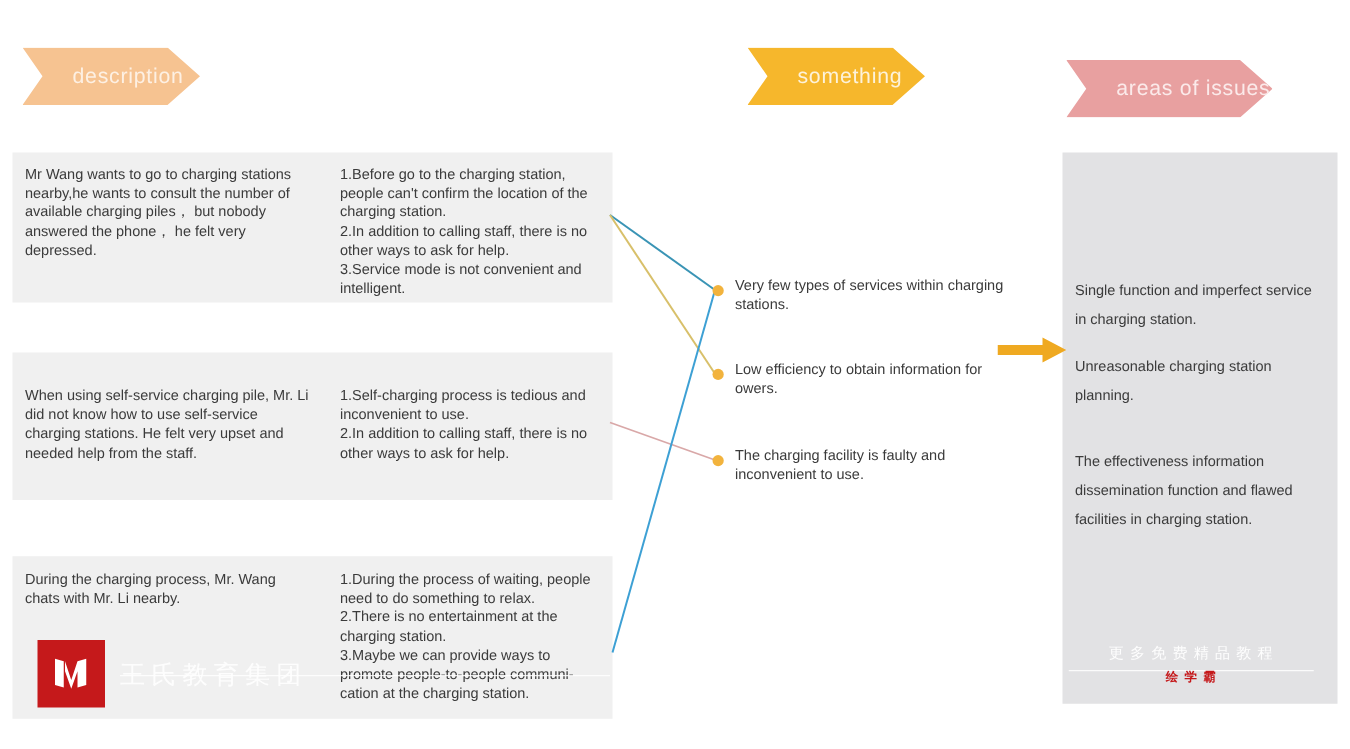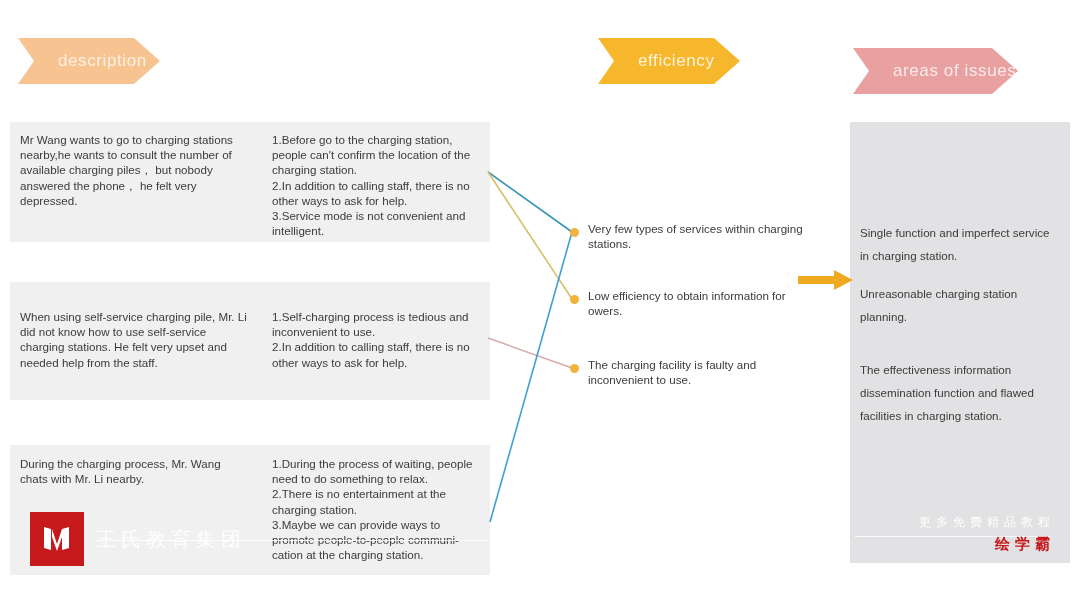--- a/index.html
+++ b/index.html
@@ -154,32 +154,32 @@
     letter-spacing: 5px;
     color: #ffffff;
     opacity: 0.92;
     font-family: "DejaVu Sans", sans-serif;
   }
   .wm-right {
     position: absolute;
     left: 855px;
     top: 514px;
     width: 200px;
-    text-align: right;
+    text-align: center;
   }
   .wm-right-top {
     font-size: 12px;
     letter-spacing: 5px;
     color: #ffffff;
     opacity: 0.95;
     font-family: "DejaVu Sans", sans-serif;
   }
   .wm-right-bottom {
     margin-top: 4px;
-    font-size: 15px;
+    font-size: 10px;
     letter-spacing: 5px;
     font-weight: bold;
     color: #c5191b;
     font-family: Liberation Sans, sans-serif;
   }
   .wm-rule {
     position: absolute;
     left: 855px;
     top: 536px;
     width: 196px;
@@ -199,21 +199,21 @@
 </style>
 </head>
 <body>
 
 <div id="stage">
 
   <div class="banner b-description">
     <span class="banner-label">description</span>
   </div>
   <div class="banner b-conclusion">
-    <span class="banner-label">efficiency</span>
+    <span class="banner-label">something</span>
   </div>
   <div class="banner b-areas">
     <span class="banner-label">areas of issues</span>
   </div>
 
   <div class="panel p1"></div>
   <div class="panel p2"></div>
   <div class="panel p3"></div>
 
   <div class="right-panel"></div>

